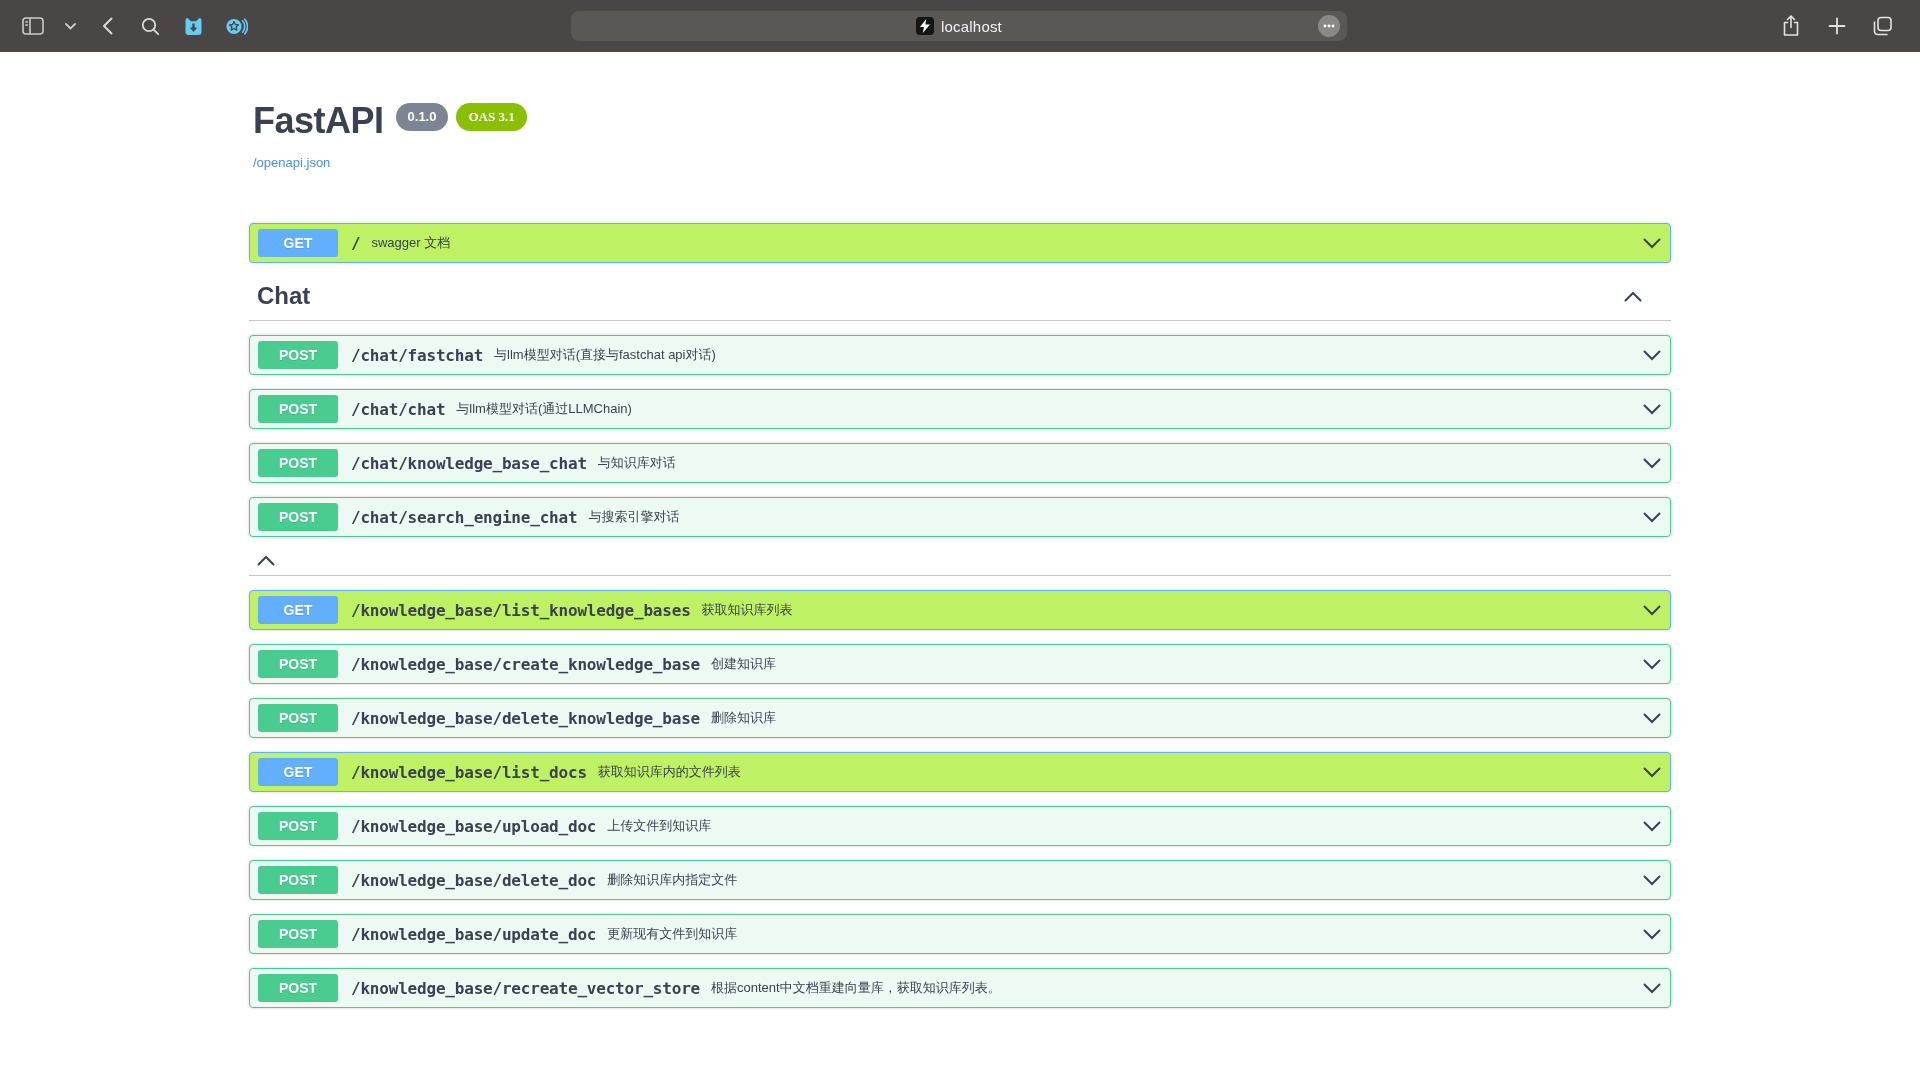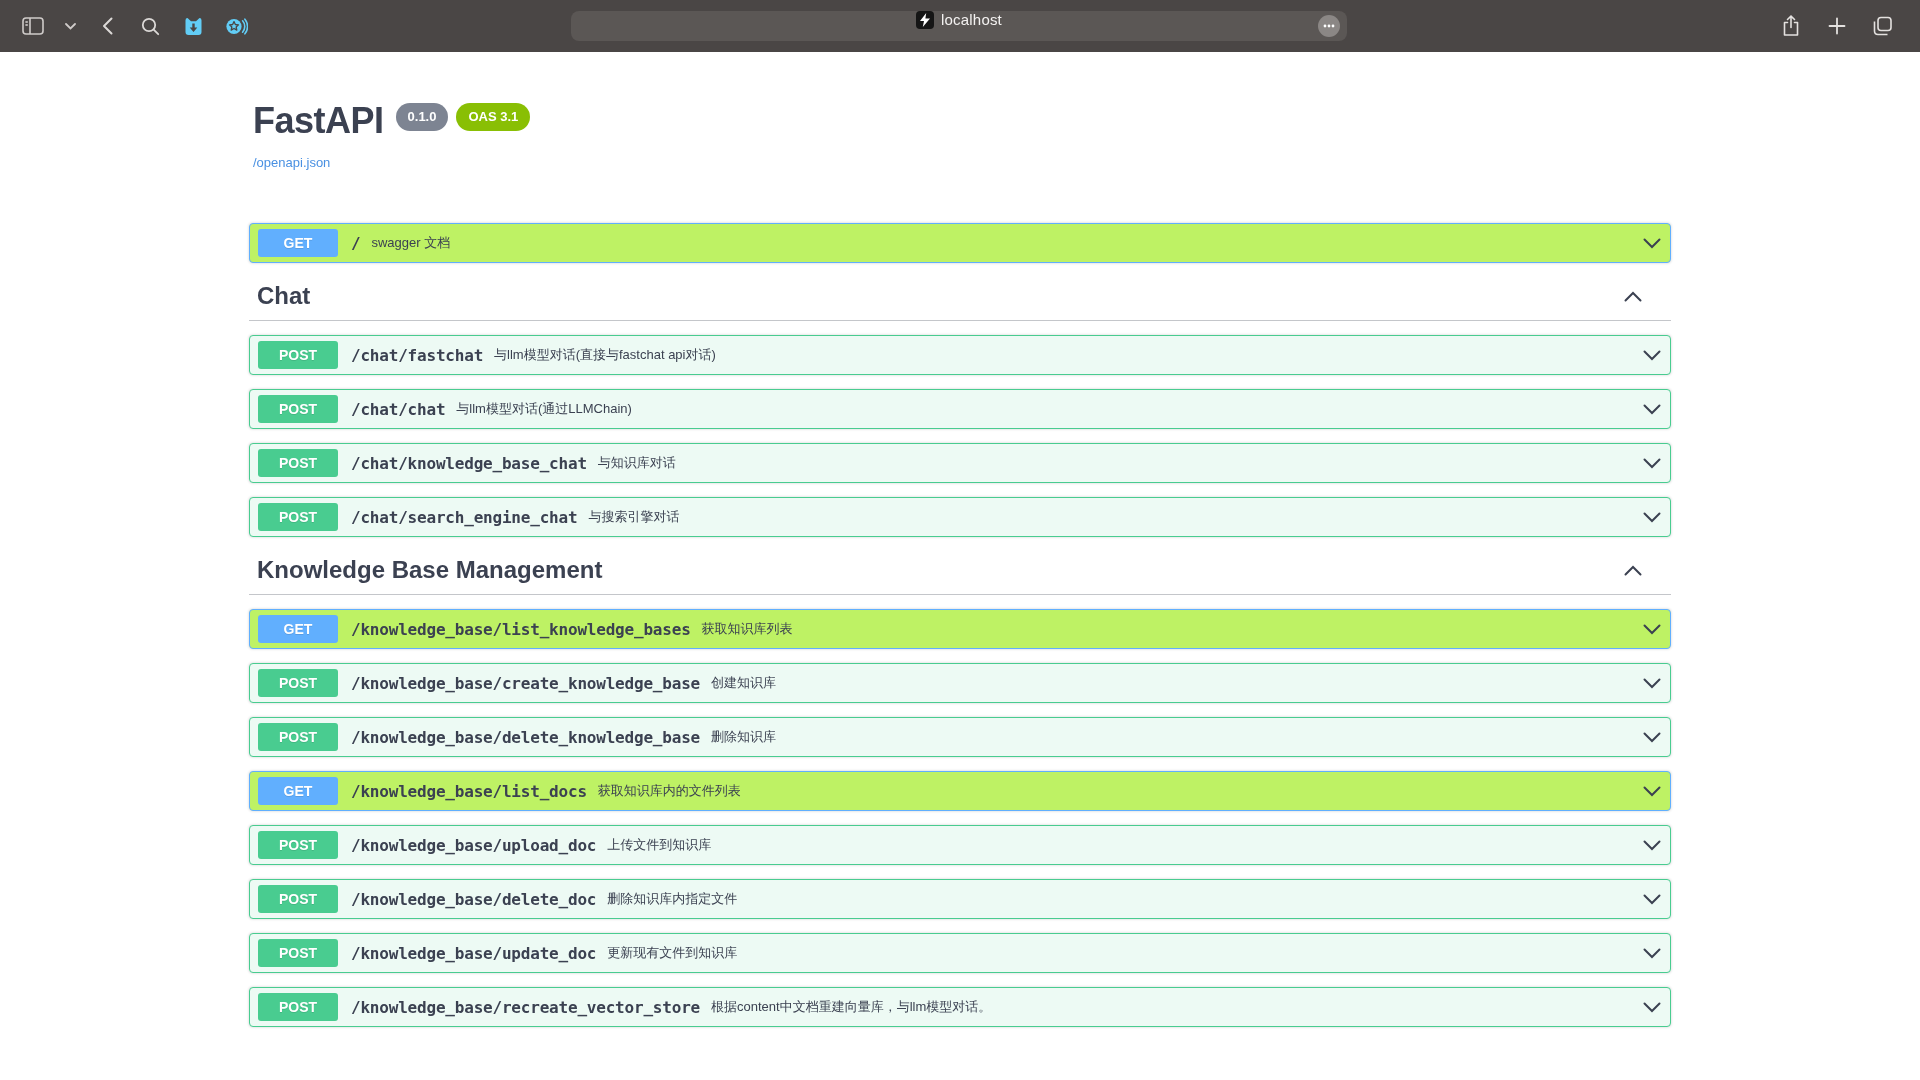--- a/index.html
+++ b/index.html
@@ -6,38 +6,38 @@
   html,body { width:1920px; height:1080px; overflow:hidden; background:#fff;
               font-family:"Liberation Sans", sans-serif; }
 
   
   .toolbar { position:relative; width:1920px; height:52px; background:#4a4645; }
   .tb-left { position:absolute; left:20px; top:0; height:52px; display:flex; align-items:center; gap:17px; }
   .tb-right { position:absolute; right:24px; top:0; height:52px; display:flex; align-items:center; gap:20px; }
   .tb-btn { display:flex; align-items:center; justify-content:center; width:26px; height:26px; cursor:default; }
   .tb-btn svg { display:block; }
   .addr { position:absolute; left:571px; top:11px; width:776px; height:30px; border-radius:8px;
-          background:#5b5755; display:flex; align-items:flex-start; justify-content:center; }
+          background:#5b5755; display:flex; align-items:center; justify-content:center; }
   .addr-fav { width:18px; height:18px; border-radius:4px; background:#151515; display:flex;
               align-items:center; justify-content:center; margin-right:7px; }
   .addr-text { color:#f4f2f1; font-size:15px; letter-spacing:.2px; }
   .addr-more { position:absolute; right:7px; top:4px; width:22px; height:22px; border-radius:50%;
                background:#8b8785; display:flex; align-items:center; justify-content:center; }
 
   
   .page { width:1920px; height:1028px; background:#fff; overflow:hidden; }
   .wrapper { width:1422px; margin:0 auto; padding-top:48px; }
 
   .info { padding-left:4px; }
   .info-title-row { display:flex; align-items:center; }
   .page-title { font-size:36px; font-weight:700; color:#3b4151; letter-spacing:-0.5px; }
   .badges { display:flex; align-items:center; gap:8px; margin-left:12px; margin-top:-8px; }
   .pill { color:#fff; font-size:13px; font-weight:700; padding:6px 12px; border-radius:14px; line-height:1.2; }
   .pill.version { background:#7d8492; }
-  .pill.oas { background:#89bf04; }
+  .pill.oas { background:#89bf04;font-family:Liberation Serif, serif; }
   .spec-link { display:inline-block; margin-top:13px; font-size:13px; color:#4990e2; text-decoration:none; }
 
   .sections { margin-top:52px; }
   .tag-section { margin-bottom:8px; }
   .opblock-tag { display:flex; align-items:center; justify-content:space-between;
                  padding:10px 29px 9px 8px; border-bottom:1px solid rgba(59,65,81,.3);
                  cursor:pointer; }
   .opblock-tag .tag-title { font-size:24px; font-weight:700; color:#3b4151; line-height:30px; }
   .chev-up svg, .chev-down svg { display:block; }
 
@@ -216,21 +216,20 @@
           <span class="chev-down">
             <svg width="18" height="11" viewBox="0 0 18 11" fill="none" stroke="#3b4151" stroke-width="2" stroke-linecap="round">
                 <polyline points="1.5,1.5 9,9 16.5,1.5"></polyline>
               </svg>
           </span>
         </div>
       </div>
 
       <div class="tag-section">
         <div class="opblock-tag">
-          <span class="tag-title">Knowledge Base Management</span>
           <span class="chev-up">
             <svg width="18" height="11" viewBox="0 0 18 11" fill="none" stroke="#3b4151" stroke-width="2" stroke-linecap="round">
                 <polyline points="1.5,9.5 9,2 16.5,9.5"></polyline>
               </svg>
           </span>
         </div>
 
         <div class="opblock get">
           <span class="method">GET</span>
           <span class="path">/knowledge_base/list_knowledge_bases</span>
@@ -297,21 +296,21 @@
           <span class="desc">更新现有文件到知识库</span>
           <span class="chev-down">
             <svg width="18" height="11" viewBox="0 0 18 11" fill="none" stroke="#3b4151" stroke-width="2" stroke-linecap="round">
                 <polyline points="1.5,1.5 9,9 16.5,1.5"></polyline>
               </svg>
           </span>
         </div>
         <div class="opblock post">
           <span class="method">POST</span>
           <span class="path">/knowledge_base/recreate_vector_store</span>
-          <span class="desc">根据content中文档重建向量库，与llm模型对话。</span>
+          <span class="desc">根据content中文档重建向量库，获取知识库列表。</span>
           <span class="chev-down">
             <svg width="18" height="11" viewBox="0 0 18 11" fill="none" stroke="#3b4151" stroke-width="2" stroke-linecap="round">
                 <polyline points="1.5,1.5 9,9 16.5,1.5"></polyline>
               </svg>
           </span>
         </div>
       </div>
 
     </div>
   </div>

